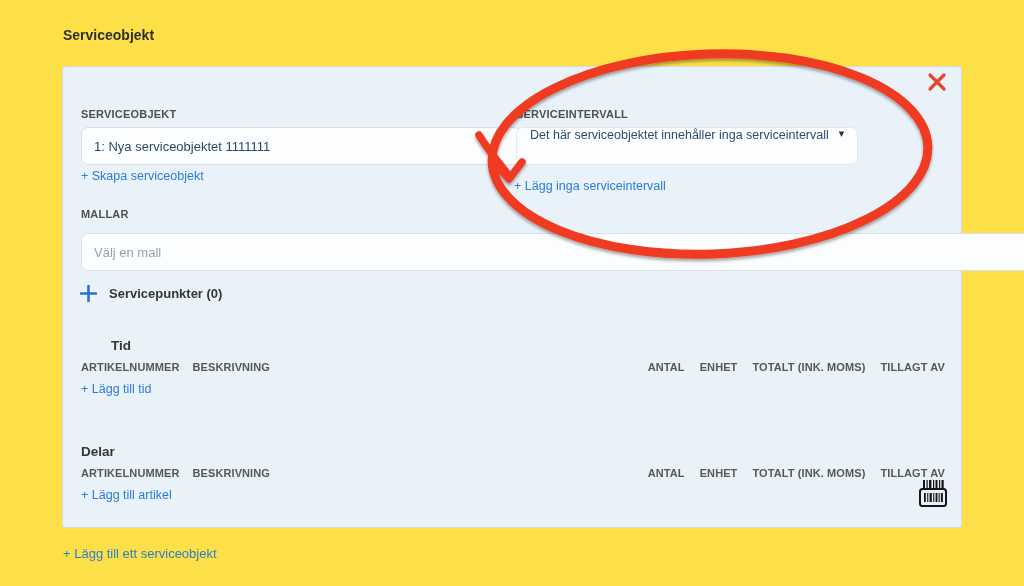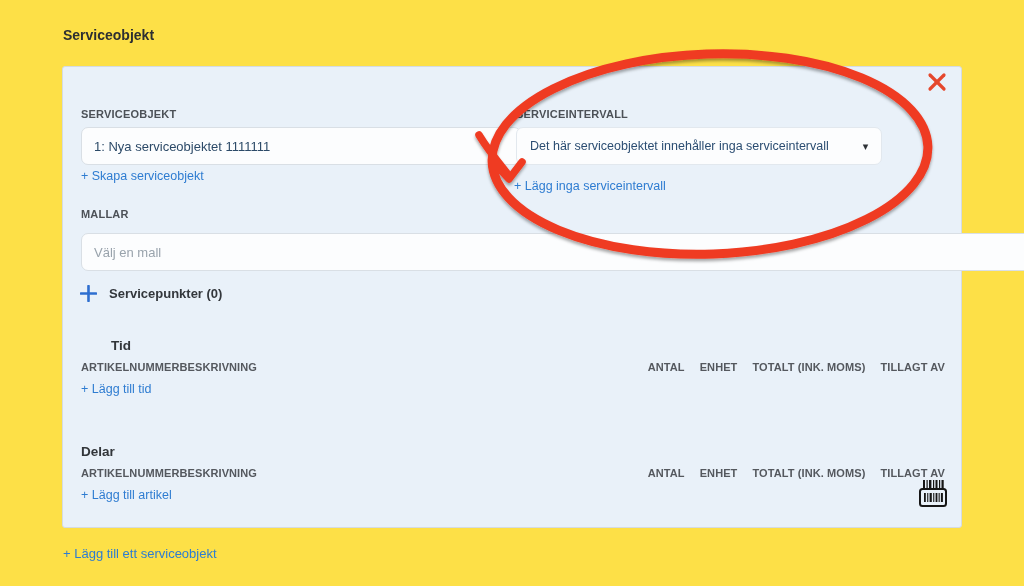--- a/index.html
+++ b/index.html
@@ -17,35 +17,35 @@
   .close-btn{position:absolute;left:860px;top:2px;width:28px;height:28px;background:none;border:none;
              padding:2px;cursor:pointer;}
 
   .field-label{position:absolute;font-size:11px;font-weight:bold;color:#4c5157;letter-spacing:.2px;}
 
   .text-input{position:absolute;box-sizing:border-box;height:38px;background:#fcfdfe;
               border:1px solid #d9dfe5;border-radius:7px;padding:0 12px;
               font-family:"Liberation Sans",sans-serif;font-size:13px;color:#2c4a68;outline:none;}
   .text-input::placeholder{color:#99a3ac;opacity:1;}
 
-  .select-box{position:absolute;height:38px;box-sizing:border-box;display:inline-flex;align-items:center;
-              background:#fcfdfe;border:1px solid #e2e8ee;border-radius:7px;padding:0 13px;cursor:pointer;gap:24px;}
+  .select-box{position:absolute;height:38px;box-sizing:border-box;display:inline-flex;align-items:flex-start;
+              background:#fcfdfe;border:1px solid #e2e8ee;border-radius:7px;padding:0 13px;cursor:pointer;}
   .select-text{font-size:12.5px;color:#2b4d72;white-space:nowrap;}
   .caret{font-size:11px;color:#2e3237;margin-left:10px;line-height:1;}
 
   .link{position:absolute;font-size:12.5px;color:#2e7cd1;text-decoration:none;cursor:pointer;white-space:nowrap;}
   .bottom-link{position:absolute;left:63px;top:546px;font-size:13px;color:#2e7cd1;text-decoration:none;cursor:pointer;}
 
   .sp-row{position:absolute;left:17px;top:218px;display:flex;align-items:center;gap:12px;cursor:pointer;}
   .sp-label{font-size:13px;font-weight:bold;color:#33373c;}
 
   .section-title{position:absolute;left:18px;font-size:13.5px;font-weight:bold;color:#32363a;}
   .cols-row{position:absolute;left:18px;right:16px;display:flex;justify-content:space-between;
             font-size:11px;font-weight:bold;color:#54585e;letter-spacing:.1px;}
-  .cols-left{display:flex;gap:0;}
+  .cols-left{display:flex;gap:13px;}
   .cols-right{display:flex;gap:15px;}
 
   .barcode-btn{position:absolute;left:854px;top:412px;width:32px;height:32px;background:none;border:none;
                padding:0;cursor:pointer;}
 
   .annotation-svg{position:absolute;left:0;top:0;pointer-events:none;}
 </style>
 </head>
 <body>
 

